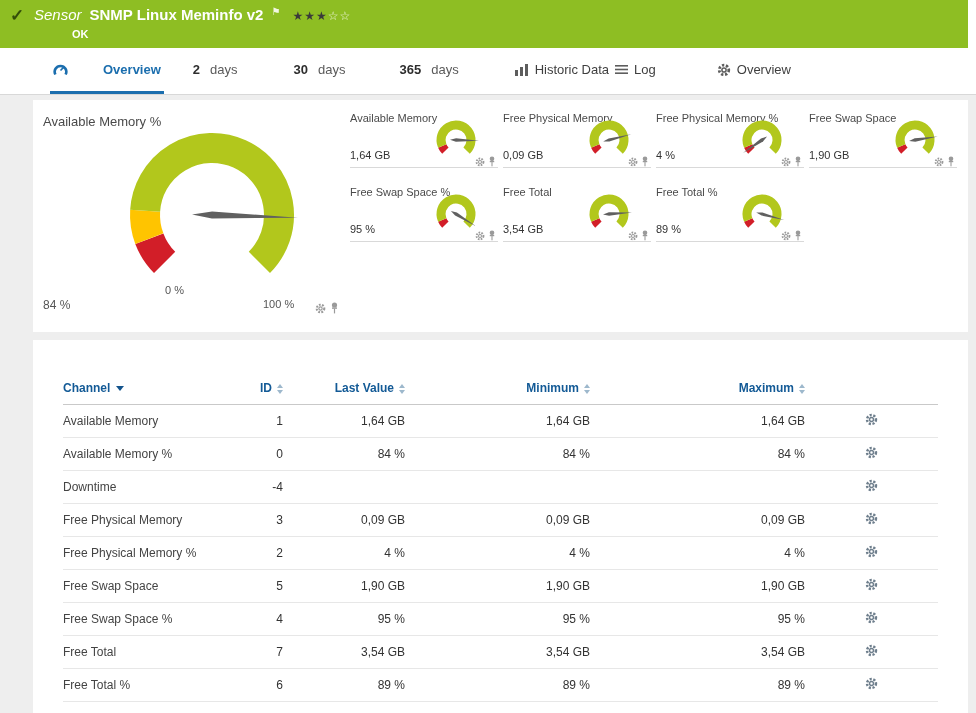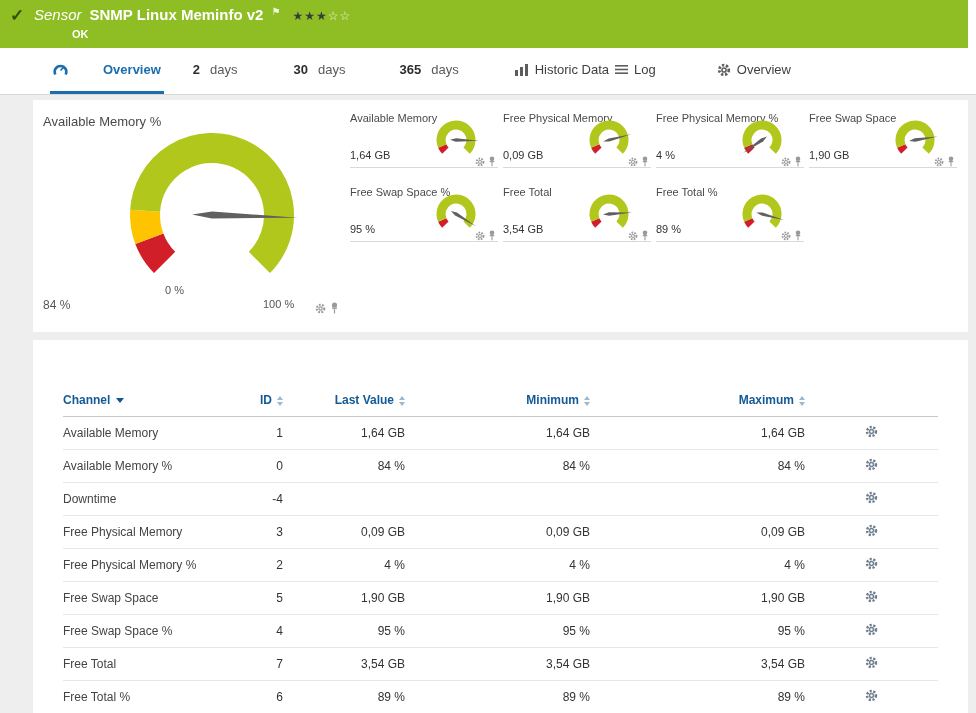--- a/index.html
+++ b/index.html
@@ -57,21 +57,21 @@
   .icon-btn { display:inline-flex; cursor:pointer; color:#9a9a9a; }
 
   
   .mini { position:absolute; width:148px; height:56px; border-bottom:1px solid #d9d9d9; cursor:pointer; }
   .mini-title { position:absolute; left:0; top:0; font-size:11px; color:#4a4a4a; white-space:nowrap; }
   .mini-value { position:absolute; left:0; bottom:6px; font-size:11px; color:#333; }
   .mini-svg   { position:absolute; left:78px; top:4px; }
   .mini-icons { position:absolute; right:2px; bottom:0; display:flex; gap:3px; align-items:center; }
 
   
-  .tablewrap { padding:44px 30px 0 30px;border-radius:10px; }
+  .tablewrap { padding:32px 30px 0 30px;border-radius:10px; }
   table { width:100%; border-collapse:collapse; table-layout:fixed; font-size:12px; }
   col.c1{width:175px;} col.c2{width:45px;} col.c3{width:122px;} col.c4{width:185px;} col.c5{width:215px;} col.c6{width:auto;}
   thead th { height:32px; vertical-align:middle; color:var(--thblue,#135a96); font-weight:bold;
              border-bottom:1px solid #c9c9c9; text-align:right; }
   thead th.h-channel { text-align:left; }
   tbody td { height:33px; vertical-align:middle; border-bottom:1px solid #e7e7e7; color:#333; }
   td.c-ch { text-align:left; color:#444; }
   td.c-id, td.c-num { text-align:right; }
   td.c-ico { text-align:center; }
   .rowgear { display:inline-flex; cursor:pointer; color:#6f7f8d; }

